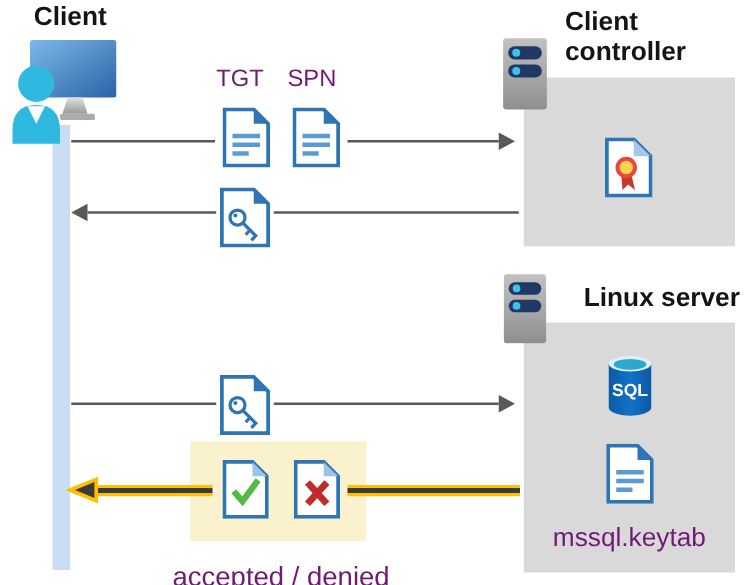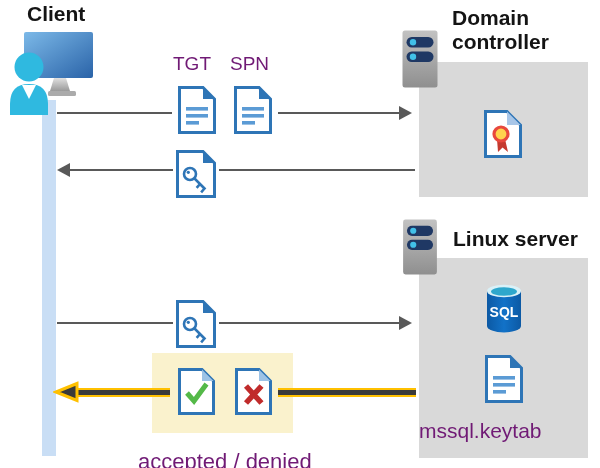--- a/index.html
+++ b/index.html
@@ -61,21 +61,21 @@
         </linearGradient>
       </defs>
       <rect x="0.5" y="0.5" width="35" height="57" rx="2.5" fill="url(#srvg1)"></rect>
       <rect x="4.5" y="7" width="27" height="10.5" rx="5.25" fill="#1f3864"></rect>
       <circle cx="11" cy="12.2" r="3.2" fill="#41c0e8"></circle>
       <rect x="4.5" y="21.5" width="27" height="10.5" rx="5.25" fill="#1f3864"></rect>
       <circle cx="11" cy="26.7" r="3.2" fill="#41c0e8"></circle>
     </svg>
   </div>
 
-  <div class="abs heading" style="left:452px; top:6px; width:132px;">Domain controller</div>
+  <div class="abs heading" style="left:452px; top:6px; width:132px;">Client controller</div>
 
   <div class="abs" style="left:484px; top:110px; width:38px; height:48px;">
     <svg width="38" height="48" viewBox="0 0 38 48">
       <path d="M1.5 1.5 H23 L36.5 15 V46.5 H1.5 Z" fill="#ffffff" stroke="#2e75b6" stroke-width="3"></path>
       <path d="M23 1.5 V15 H36.5 Z" fill="#a8c6e8"></path>
       <polygon points="13,29 21,29 24,42 18.5,37.5 14,42" fill="#c5392f"></polygon>
       <circle cx="17" cy="24" r="7" fill="#ffd34d" stroke="#e8483d" stroke-width="3.2"></circle>
     </svg>
   </div>
 
@@ -132,21 +132,21 @@
         </linearGradient>
       </defs>
       <rect x="0.5" y="0.5" width="35" height="57" rx="2.5" fill="url(#srvg2)"></rect>
       <rect x="4.5" y="7" width="27" height="10.5" rx="5.25" fill="#1f3864"></rect>
       <circle cx="11" cy="12.2" r="3.2" fill="#41c0e8"></circle>
       <rect x="4.5" y="21.5" width="27" height="10.5" rx="5.25" fill="#1f3864"></rect>
       <circle cx="11" cy="26.7" r="3.2" fill="#41c0e8"></circle>
     </svg>
   </div>
 
-  <div class="abs heading" style="left:453px; top:227px; white-space:nowrap;">Linux server</div>
+  <div class="abs heading" style="left:467px; top:227px; white-space:nowrap;">Linux server</div>
 
   <div class="abs" style="left:486px; top:284px; width:36px; height:49px;">
     <svg width="36" height="49" viewBox="0 0 36 49">
       <defs>
         <linearGradient id="sqlg" x1="0" y1="0" x2="1" y2="0">
           <stop offset="0" stop-color="#0c59a4"></stop>
             <stop offset="0.5" stop-color="#1272c8"></stop>
             <stop offset="1" stop-color="#0c59a4"></stop>
         </linearGradient>
       </defs>
@@ -160,21 +160,21 @@
   <div class="abs" style="left:485px; top:355px; width:38px; height:48px;">
     <svg width="38" height="48" viewBox="0 0 38 48">
       <path d="M1.5 1.5 H25 L36.5 13 V46.5 H1.5 Z" fill="#ffffff" stroke="#2e75b6" stroke-width="3"></path>
       <path d="M25 1.5 V13 H36.5 Z" fill="#2e75b6"></path>
       <rect x="8" y="21" width="22" height="3.6" fill="#5b9bd5"></rect>
       <rect x="8" y="28" width="22" height="3.6" fill="#5b9bd5"></rect>
       <rect x="8" y="35" width="13" height="3.6" fill="#5b9bd5"></rect>
     </svg>
   </div>
 
-  <div class="abs plain" style="left:419px; top:419px; width:169px; font-size:21px;">mssql.keytab</div>
+  <div class="abs plain" style="left:419px; top:419px; width:169px; text-align:center; font-size:21px;">mssql.keytab</div>
 
   <div class="abs hline" style="left:57px; top:322px; width:342px;"></div>
   <div class="abs ah-right" style="left:399px; top:316px;"></div>
 
   <div class="abs whitebg" style="left:173px; top:298px; width:46px; height:52px;">
     <div class="abs" style="left:3px; top:2px;">
       <svg width="40" height="48" viewBox="0 0 40 48">
         <path d="M1.5 1.5 H27 L38.5 13 V46.5 H1.5 Z" fill="#ffffff" stroke="#2e75b6" stroke-width="3"></path>
         <path d="M27 1.5 V13 H38.5 Z" fill="#2e75b6"></path>
         <circle cx="14" cy="24" r="6" fill="none" stroke="#2e75b6" stroke-width="2.6"></circle>

